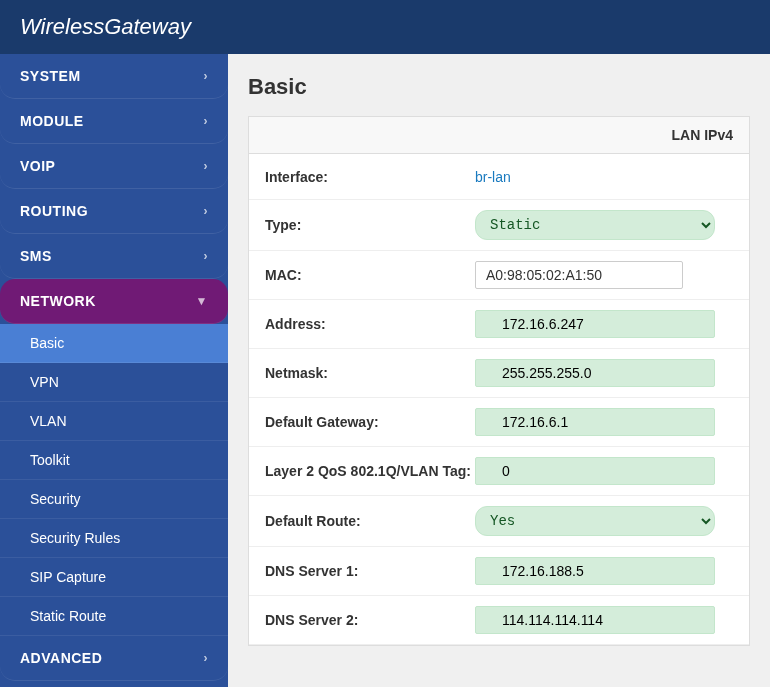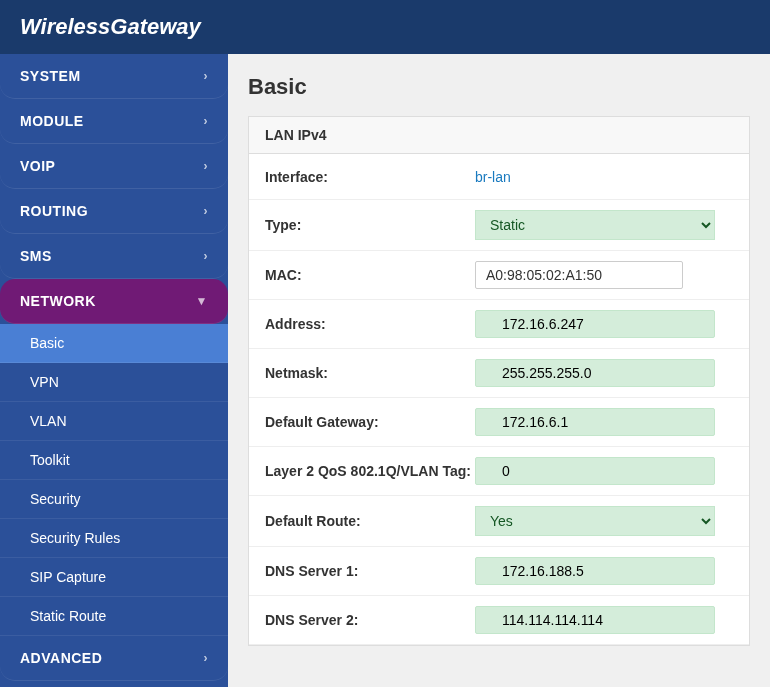--- a/index.html
+++ b/index.html
@@ -5,21 +5,21 @@
     * { margin: 0; padding: 0; box-sizing: border-box; }
     body { font-family: Arial, sans-serif; font-size: 14px; width: 770px; height: 687px; display: flex; flex-direction: column; overflow: hidden; }
 
     
     .header {
       background-color: #1a3a6b;
       padding: 14px 20px;
       color: white;
       font-size: 22px;
       font-style: italic;
-      font-weight: bold;
+      font-weight: normal;
     }
 
     
     .main-layout {
       display: flex;
       flex: 1;
       overflow: hidden;
     }
 
     
@@ -87,20 +87,21 @@
       padding: 0;
     }
 
     .section-header {
       padding: 10px 16px;
       font-weight: bold;
       font-size: 14px;
       color: #333;
       border-bottom: 1px solid #ddd;
       background-color: #f8f8f8;
+      text-align: right;
     }
 
     .form-row {
       display: flex;
       align-items: center;
       padding: 10px 16px;
       border-bottom: 1px solid #eee;
       min-height: 46px;
     }
 
@@ -138,22 +139,23 @@
       border-radius: 2px;
     }
 
     .select-green {
       background-color: #d4edda;
       border: 1px solid #c3e6cb;
       padding: 5px 10px;
       color: #155724;
       font-size: 14px;
       width: 240px;
-      border-radius: 0;
+      border-radius: 12px;
       appearance: auto;
+      font-family: Liberation Mono, monospace;
     }
   </style>
 </head>
 <body>
 
 <div class="header">
   <span>WirelessGateway</span>
 </div>
 
 <div class="main-layout">

